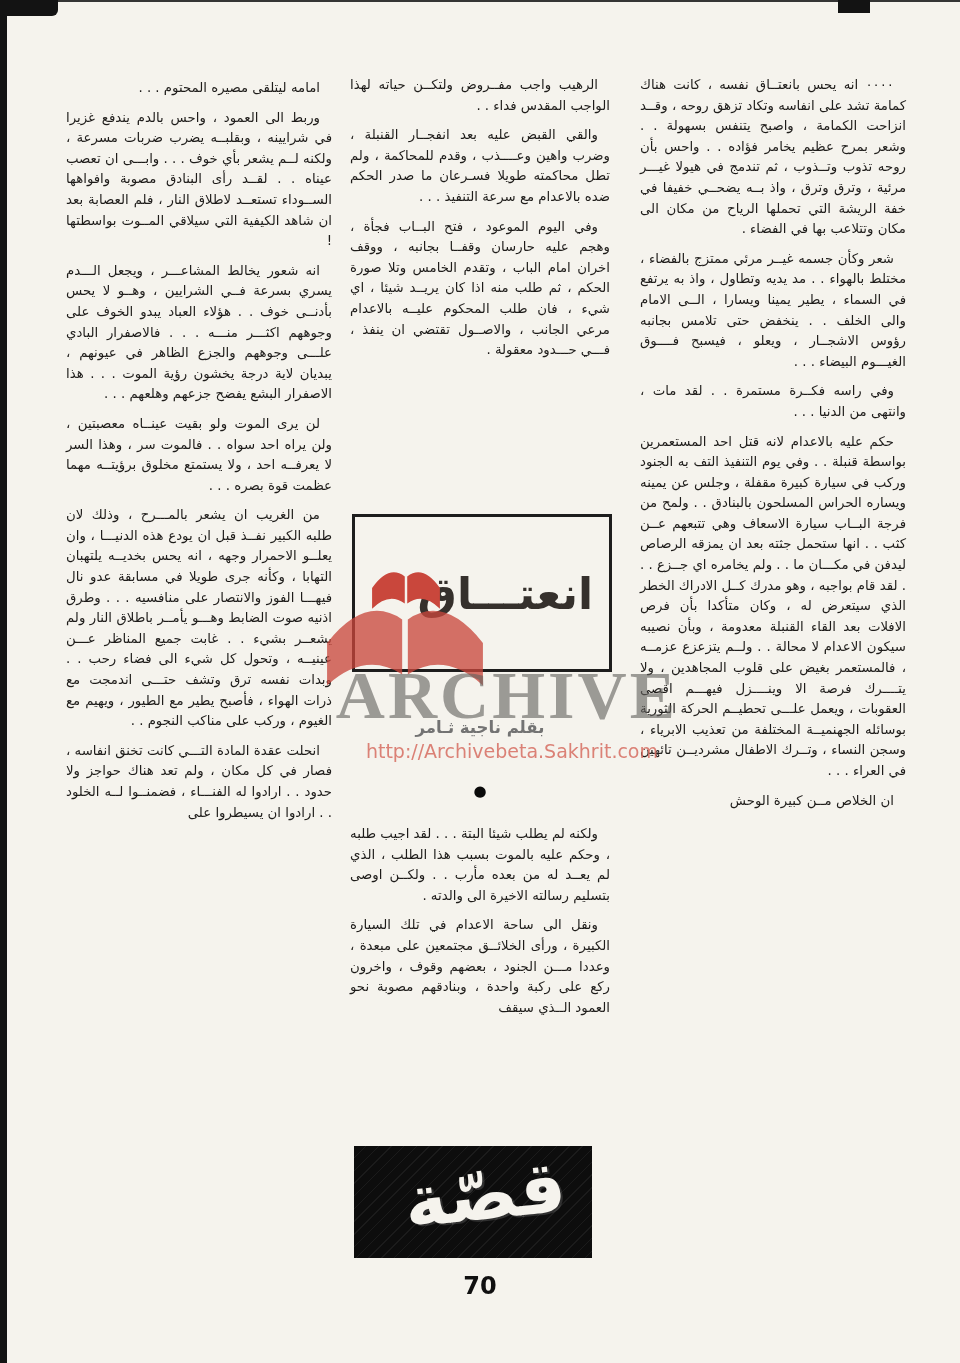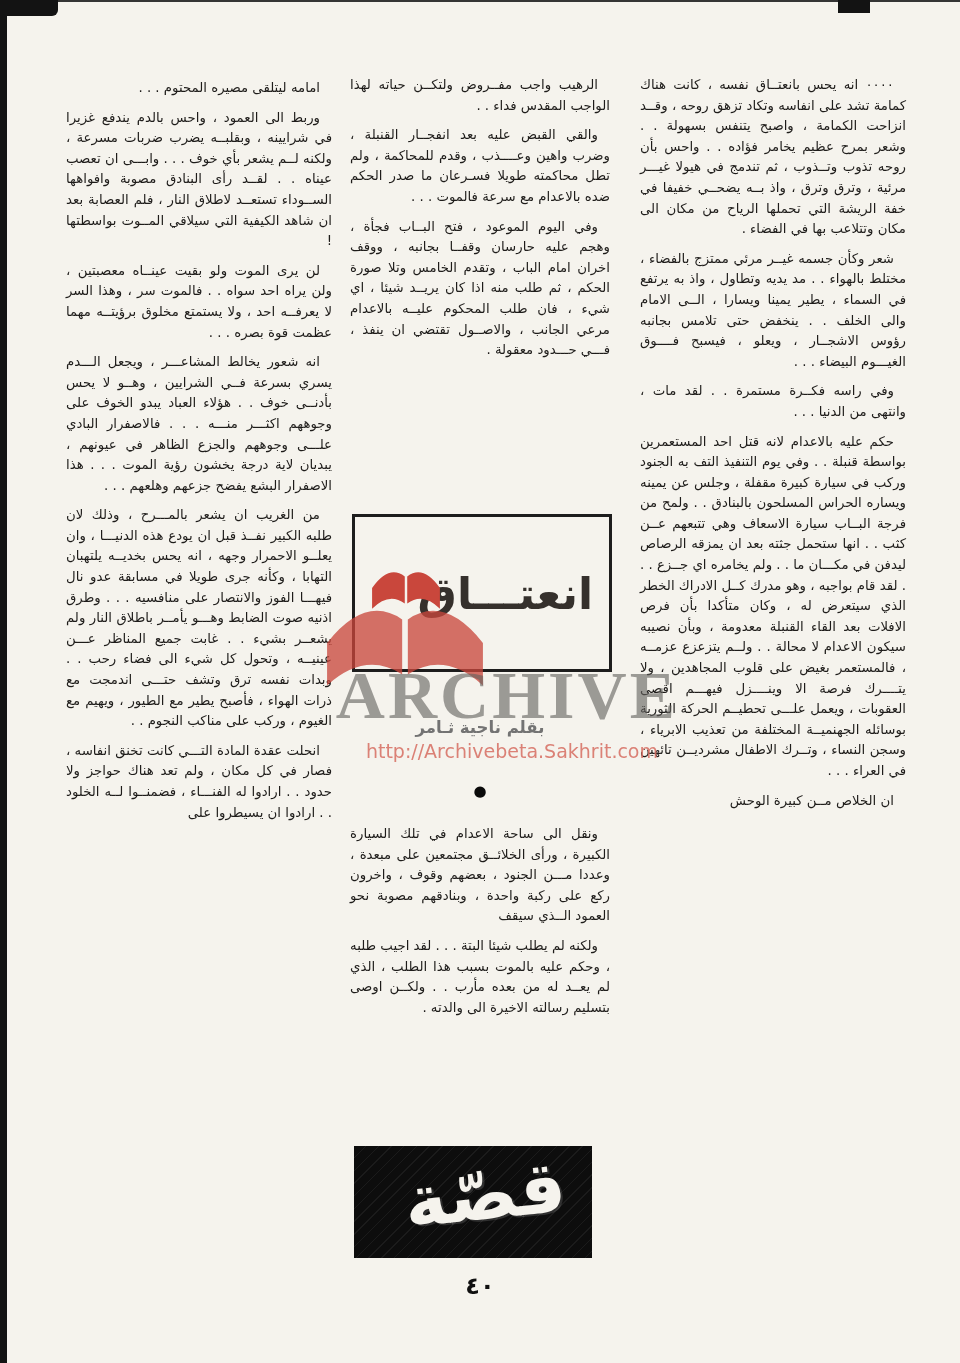--- a/index.html
+++ b/index.html
@@ -94,21 +94,21 @@
 <div class="column" id="col-right">
     <p>٠٠٠٠ انه يحس بانعتــاق نفسه ، كانت هناك كمامة تشد على انفاسه وتكاد تزهق روحه ، وقــد انزاحت الكمامة ، واصبح يتنفس بسهولة . . وشعر بمرح عظيم يخامر فؤاده . . واحس بأن روحه تذوب وتــذوب ، ثم تندمج في هيولا غيـــر مرئية ، وترق وترق ، واذ بــه يضحــي خفيفا في خفة الريشة التي تحملها الرياح من مكان الى مكان وتتلاعب بها في الفضاء .</p>
     <p>شعر وكأن جسمه غيــر مرئي ممتزج بالفضاء ، مختلط بالهواء . . مد يديه وتطاول ، واذ به يرتفع في السماء ، يطير يمينا ويسارا ، الــى الامام والى الخلف . . ينخفض حتى تلامس بجانبه رؤوس الاشجــار ، ويعلو ، فيسبح فــــوق الغيـــوم البيضاء . . .</p>
     <p>وفي راسه فكــرة مستمرة . . لقد مات ، وانتهى من الدنيا . . .</p>
     <p>حكم عليه بالاعدام لانه قتل احد المستعمرين بواسطة قنبلة . . وفي يوم التنفيذ التف به الجنود وركب في سيارة كبيرة مقفلة ، وجلس عن يمينه ويساره الحراس المسلحون بالبنادق . . ولمح من فرجة البــاب سيارة الاسعاف وهي تتبعهم عــن كثب . . انها ستحمل جثته بعد ان يمزقه الرصاص ليدفن في مكـــان ما . . ولم يخامره اي جــزع . . . لقد قام بواجبه ، وهو مدرك كــل الادراك الخطر الذي سيتعرض له ، وكان متأكدا بأن فرص الافلات بعد القاء القنبلة معدومة ، وبأن نصيبه سيكون الاعدام لا محالة . . ولــم يتزعزع عزمــه ، فالمستعمر بغيض على قلوب المجاهدين ، ولا يتــــرك فرصة الا وينــــزل فيهـــم اقصى العقوبات ، ويعمل علـــى تحطيــم الحركة الثورية بوسائله الجهنميــة المختلفة من تعذيب الابرياء ، وسجن النساء ، وتــرك الاطفال مشرديــن تائهين في العراء . . .</p>
     <p>ان الخلاص مــن كبيرة الوحش</p>
   </div>
 
 <div class="column" id="col-mid-top">
     <p>الرهيب واجب مفــروض ولتكــن حياته لهذا الواجب المقدس فداء . .</p>
-    <p>والقي القبض عليه بعد انفجــار القنبلة ، وضرب واهين وعــــذب ، وقدم للمحاكمة ، ولم تطل محاكمته طويلا فسـرعان ما صدر الحكم ضده بالاعدام مع سرعة فالموت . . .</p>
+    <p>والقي القبض عليه بعد انفجــار القنبلة ، وضرب واهين وعــــذب ، وقدم للمحاكمة ، ولم تطل محاكمته طويلا فسـرعان ما صدر الحكم ضده بالاعدام مع سرعة التنفيذ . . .</p>
     <p>وفي اليوم الموعود ، فتح البــاب فجأة ، وهجم عليه حارسان وقفــا بجانبه ، ووقف اخران امام الباب ، وتقدم الخامس وتلا صورة الحكم ، ثم طلب منه اذا كان يريــد شيئا ، اي شيء ، فان طلب المحكوم عليــه بالاعدام مرعي الجانب ، والاصــول تقتضي ان ينفذ ، فـــي حـــدود معقولة .</p>
   </div>
 
 <div id="title-box">
   <svg class="red-emblem" id="emblem-small" viewBox="0 0 120 70" preserveAspectRatio="none">
     <path d="M5 35 Q32 4 58 20 L58 55 Q32 40 5 62 Z" fill="#c9473c"></path>
     <path d="M115 35 Q88 4 62 20 L62 55 Q88 40 115 62 Z" fill="#c9473c"></path>
   </svg>
   <div id="title-text">انعتـــاق</div>
 </div>
@@ -118,30 +118,30 @@
   <path d="M115 35 Q88 4 62 20 L62 55 Q88 40 115 62 Z" fill="#c9473c" opacity=".85"></path>
 </svg>
 
 <div id="watermark-brand">ARCHIVE</div>
 <div id="watermark-url">http://Archivebeta.Sakhrit.com</div>
 
 <div id="byline">بقلم ناجية ثـامر</div>
 <div id="section-bullet">●</div>
 
 <div class="column" id="col-mid-bottom">
+    <p>ولكنه لم يطلب شيئا البتة . . . لقد اجيب طلبه ، وحكم عليه بالموت بسبب هذا الطلب ، الذي لم يعــد له من بعده مأرب . . ولكــن اوصى بتسليم رسالته الاخيرة الى والدته .</p>
     <p>ونقل الى ساحة الاعدام في تلك السيارة الكبيرة ، ورأى الخلائــق مجتمعين على مبعدة ، وعددا مـــن الجنود ، بعضهم وقوف ، واخرون ركع على ركبة واحدة ، وبنادقهم مصوبة نحو العمود الــذي سيقف</p>
-    <p>ولكنه لم يطلب شيئا البتة . . . لقد اجيب طلبه ، وحكم عليه بالموت بسبب هذا الطلب ، الذي لم يعــد له من بعده مأرب . . ولكــن اوصى بتسليم رسالته الاخيرة الى والدته .</p>
   </div>
 
 <div id="story-badge">
   <div id="story-badge-label">قصّة</div>
 </div>
 
 <div class="column" id="col-left">
     <p>امامه ليتلقى مصيره المحتوم . . .</p>
     <p>وربط الى العمود ، واحس بالدم يندفع غزيرا في شرايينه ، وبقلبــه يضرب ضربات مسرعة ، ولكنه لــم يشعر بأي خوف . . . وابـــى ان تعصب عيناه . . لقــد رأى البنادق مصوبة وافواهها الســوداء تستعــد لاطلاق النار ، فلم العصابة بعد ان شاهد الكيفية التي سيلاقي المــوت بواسطتها !</p>
+    <p>انه شعور يخالط المشاعـــر ، ويجعل الـــدم يسري بسرعة فــي الشرايين ، وهــو لا يحس بأدنــى خوف . . هؤلاء العباد يبدو الخوف على وجوههم اكثـــر منـــه . . . فالاصفرار البادي علـــى وجوههم والجزع الظاهر في عيونهم ، يبديان لاية درجة يخشون رؤية الموت . . . هذا الاصفرار البشع يفضح جزعهم وهلعهم . . .</p>
     <p>لن يرى الموت ولو بقيت عينــاه معصبتين ، ولن يراه احد سواه . . فالموت سر ، وهذا السر لا يعرفــه احد ، ولا يستمتع مخلوق برؤيتــه مهما عظمت قوة بصره . . .</p>
-    <p>انه شعور يخالط المشاعـــر ، ويجعل الـــدم يسري بسرعة فــي الشرايين ، وهــو لا يحس بأدنــى خوف . . هؤلاء العباد يبدو الخوف على وجوههم اكثـــر منـــه . . . فالاصفرار البادي علـــى وجوههم والجزع الظاهر في عيونهم ، يبديان لاية درجة يخشون رؤية الموت . . . هذا الاصفرار البشع يفضح جزعهم وهلعهم . . .</p>
     <p>من الغريب ان يشعر بالمـــرح ، وذلك لان طلبه الكبير نفــذ قبل ان يودع هذه الدنيـــا ، وان يعلــو الاحمرار وجهه ، انه يحس بخديــه يلتهبان التهابا ، وكأنه جرى طويلا في مسابقة عدو نال فيهـــا الفوز والانتصار على منافسيه . . . وطرق اذنيه صوت الضابط وهـــو يأمــر باطلاق النار ولم يشعــر بشيء . . غابت جميع المناظر عـــن عينيــه ، وتحول كل شيء الى فضاء رحب . . وبدات نفسه ترق وتشف حتـــى اندمجت مع ذرات الهواء ، فأصبح يطير مع الطيور ، ويهيم مع الغيوم ، وركب على مناكب النجوم . .</p>
     <p>انحلت عقدة المادة التـــي كانت تخنق انفاسه ، فصار في كل مكان ، ولم تعد هناك حواجز ولا حدود . . ارادوا له الفنـــاء ، فضمنــوا لــه الخلود . . ارادوا ان يسيطروا على</p>
   </div>
 
-<div id="page-number">٤٠</div>
+<div id="page-number">70</div>
 
 </body></html>

